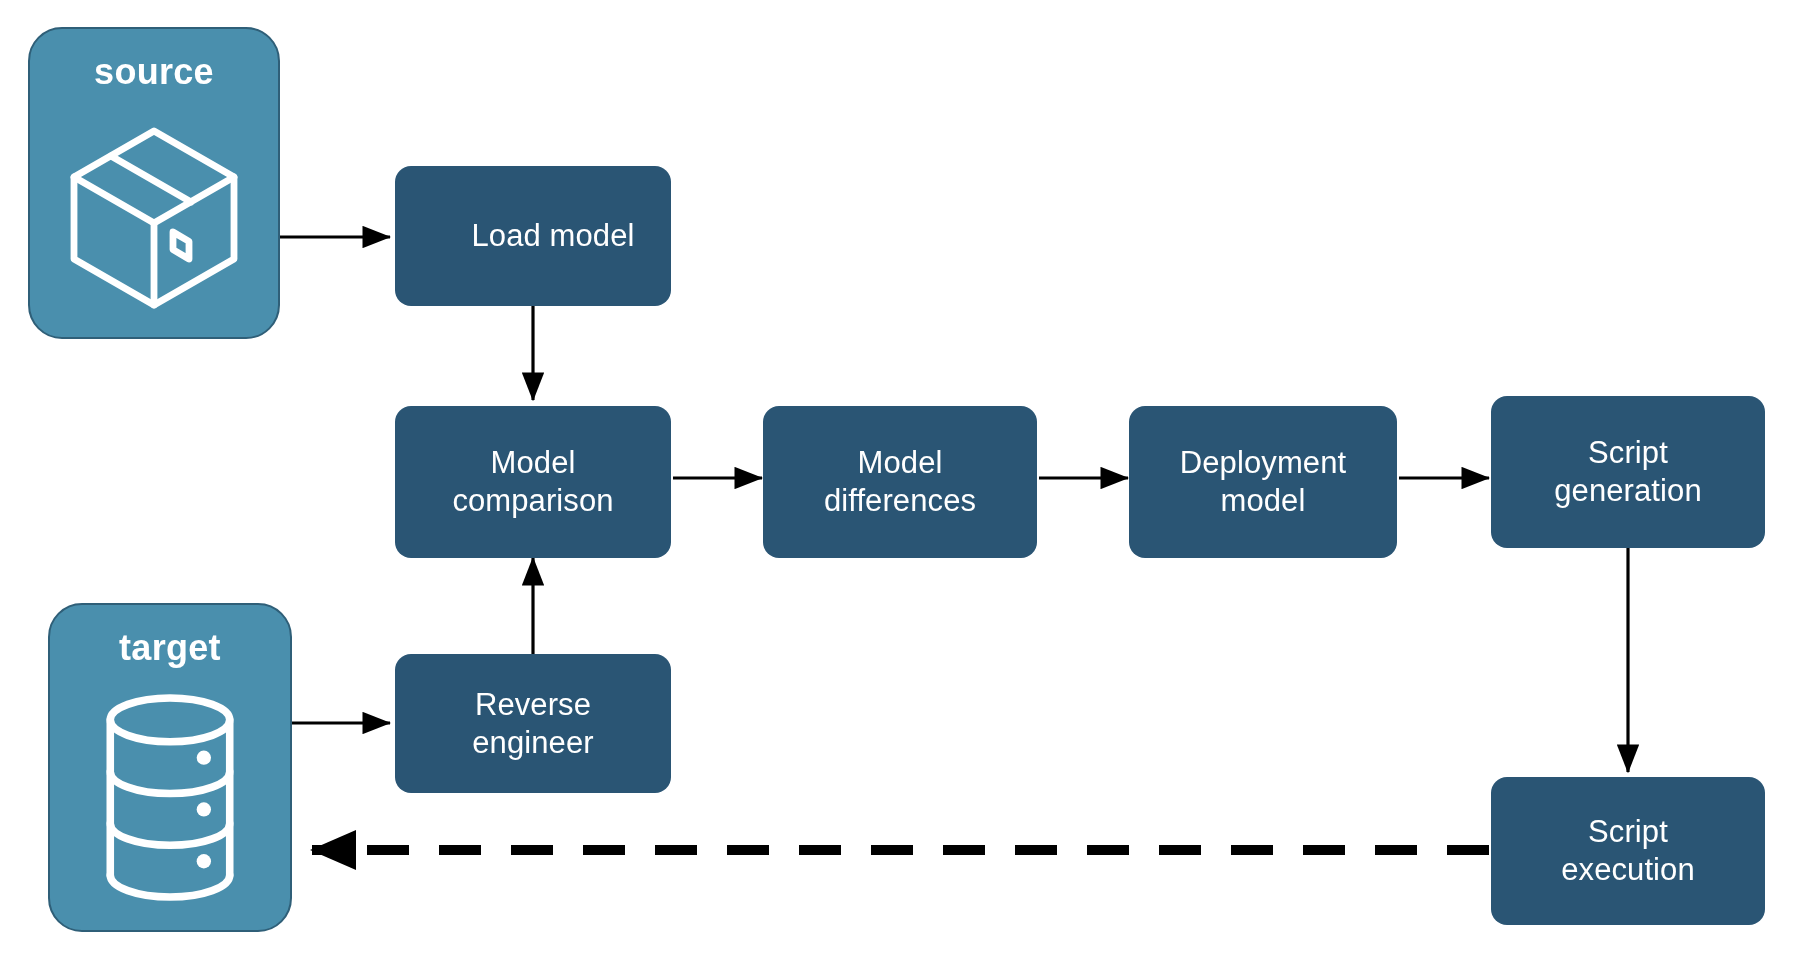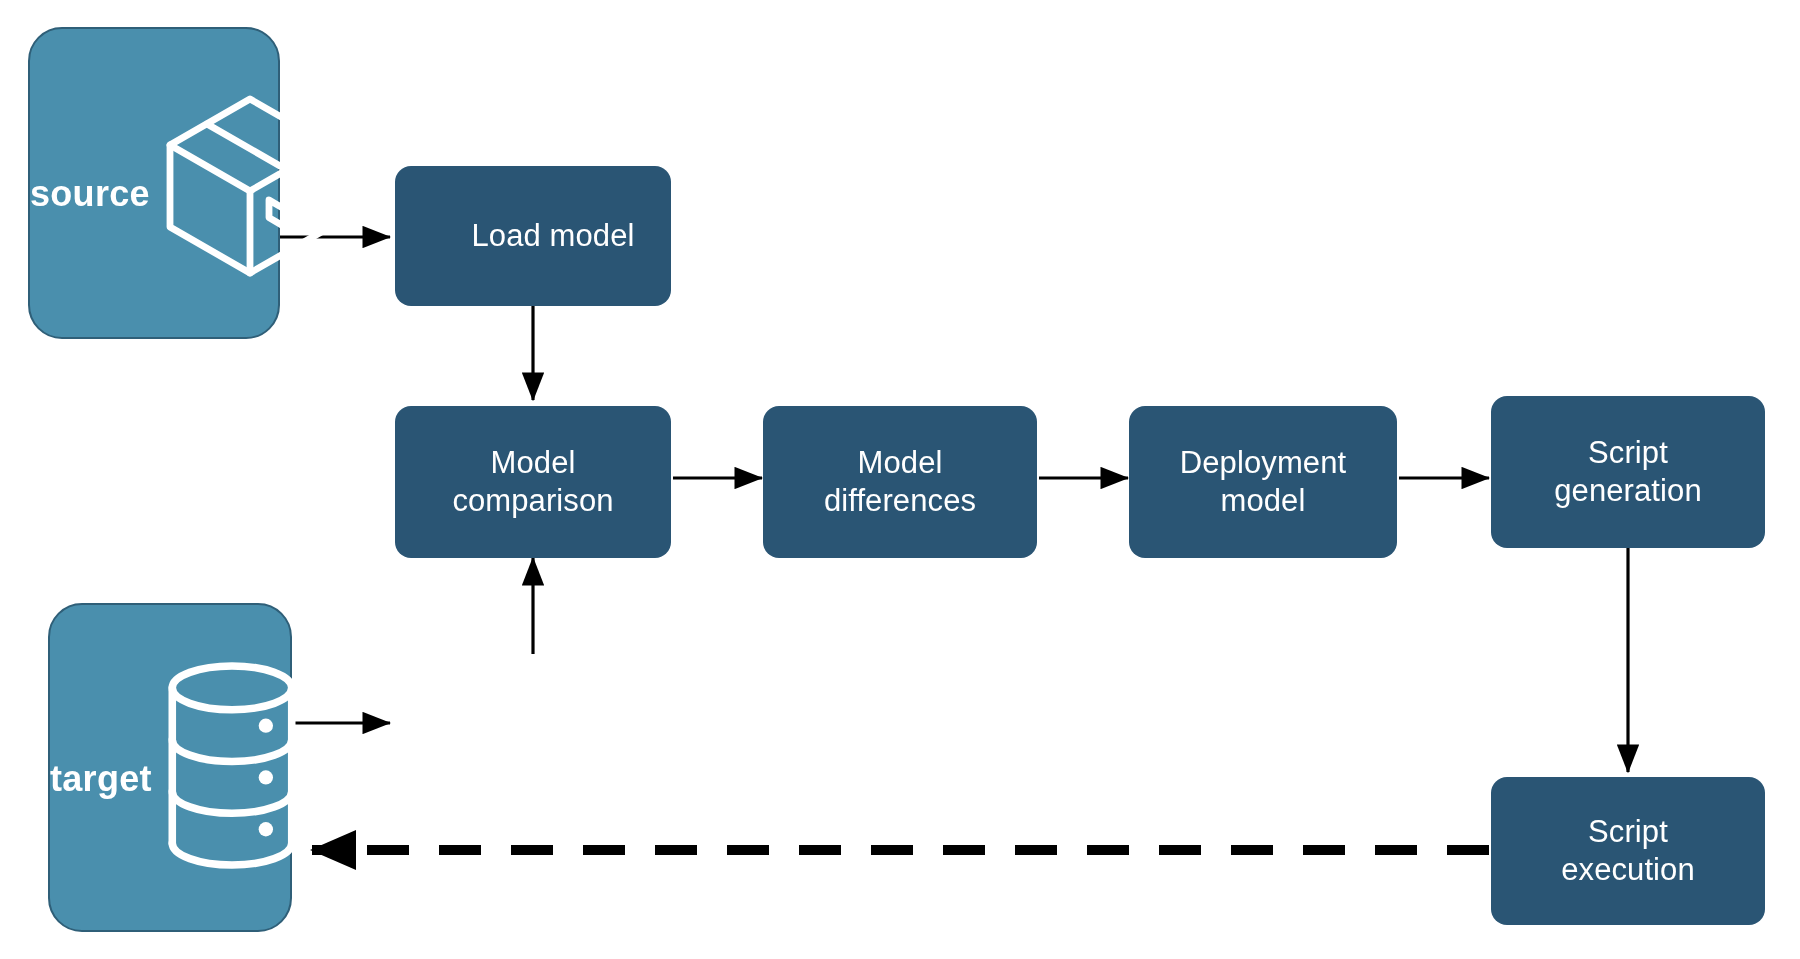--- a/index.html
+++ b/index.html
@@ -24,21 +24,21 @@
     left: 0;
     top: 0;
     width: 1800px;
     height: 959px;
     pointer-events: none;
   }
   .node {
     position: absolute;
     box-sizing: border-box;
     display: flex;
-    flex-direction: row;
+    flex-direction: column;
     align-items: center;
     justify-content: center;
     color: #ffffff;
     text-align: center;
   }
   .node.process {
     background: #2a5574;
     border-radius: 16px;
     font-size: 31px;
     line-height: 1.22;
@@ -179,19 +179,23 @@
   <div class="node process" style="left:1129px; top:406px; width:268px; height:152px;">
     <span class="node-label">Deployment
 model</span>
   </div>
 
   <div class="node process" style="left:1491px; top:396px; width:274px; height:152px;">
     <span class="node-label">Script
 generation</span>
   </div>
 
+  <div class="node process" style="left:395px; top:654px; width:276px; height:139px;">
+    <span class="node-label">Reverse
+engineer</span>
+  </div>
 
   <div class="node process" style="left:1491px; top:777px; width:274px; height:148px;">
     <span class="node-label">Script
 execution</span>
   </div>
 
 </div>
 
 </body></html>

